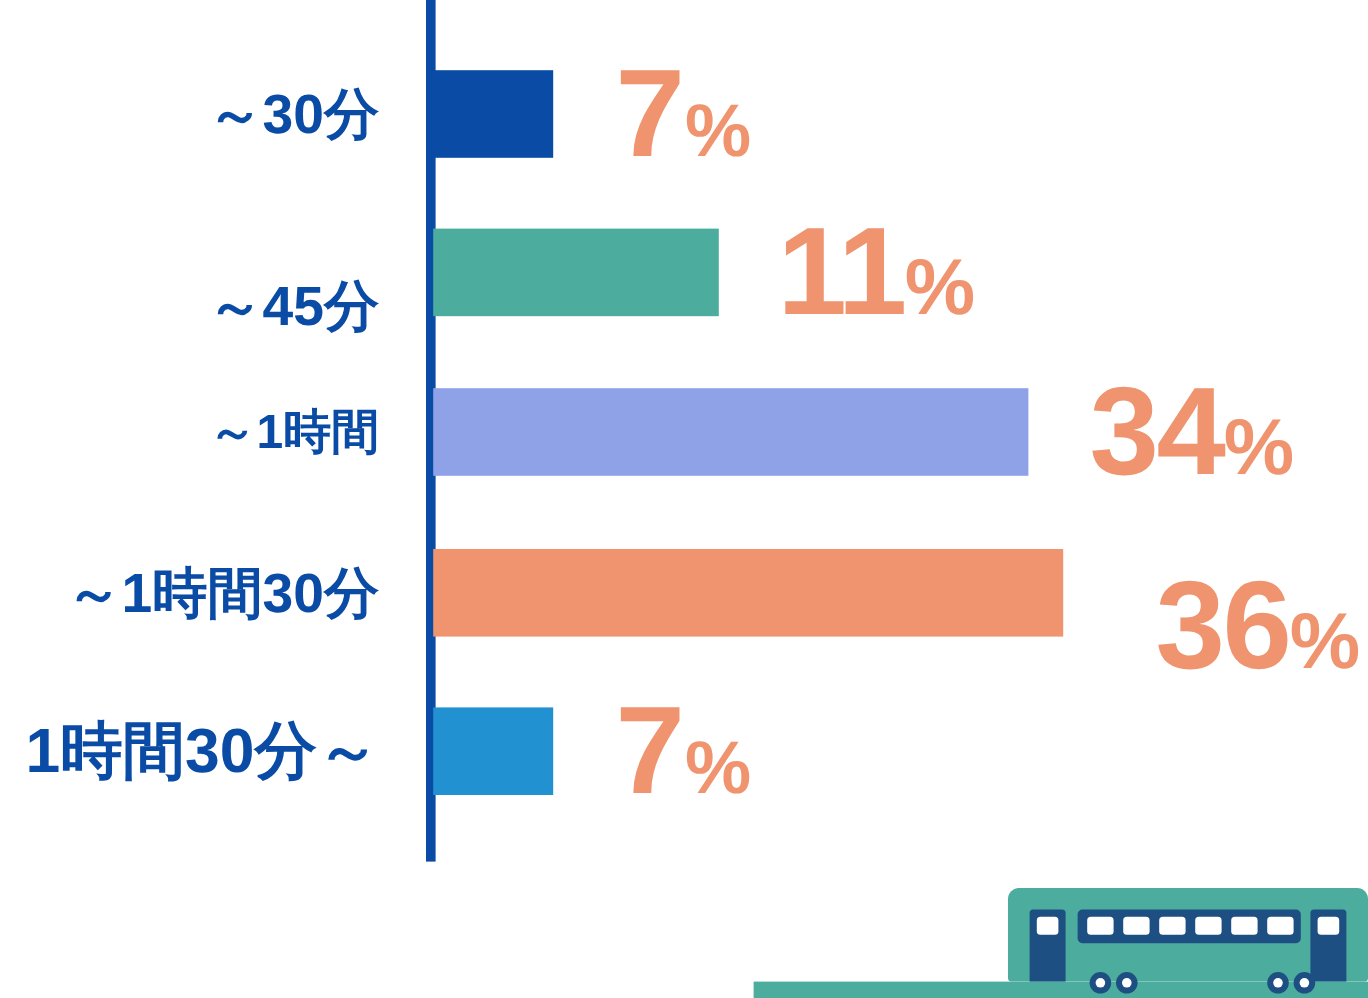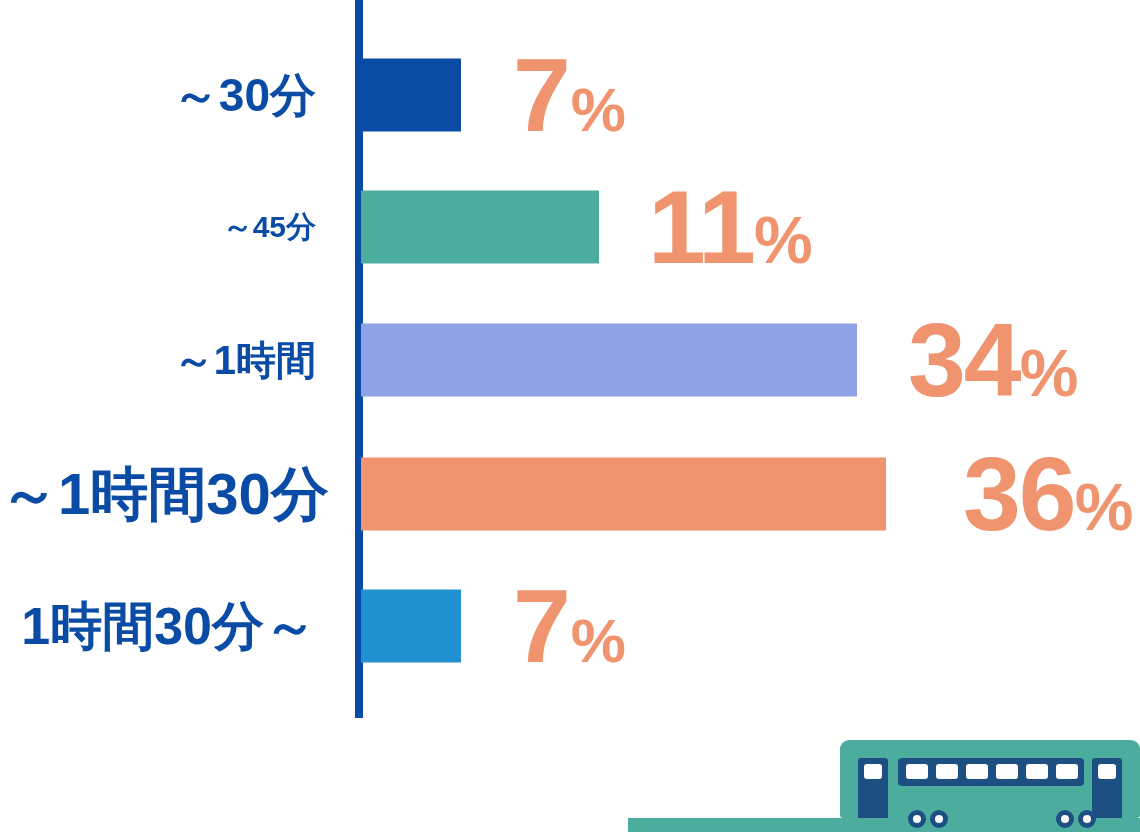--- a/index.html
+++ b/index.html
@@ -73,23 +73,23 @@
     font-weight: 700;
     margin-left: 2px;
   }
   .value-pct.tight {
     font-size: 66px;
     margin-left: 0px;
   }
 
   
   .r0 .cat-label-wrap { width: 316px; font-size: 46px; }
-  .r1 .cat-label-wrap { width: 316px; font-size: 30px; }
+  .r1 .cat-label-wrap { width: 316px; font-size: 46px; margin-top: 28px; }
   .r2 .cat-label-wrap { width: 316px; font-size: 40px; }
-  .r3 .cat-label-wrap { width: 316px; font-size: 58px; }
+  .r3 .cat-label-wrap { width: 316px; font-size: 46px; }
   .r4 .cat-label-wrap { width: 316px; font-size: 52px; }
 
   
   .train-scene {
     position: absolute;
     left: 628px;
     top: 732px;
     width: 512px;
     height: 100px;
   }
@@ -200,21 +200,21 @@
     <div class="cat-label-wrap">～1時間</div>
     <div class="bar" style="width:496px;background:#8fa2e8;"></div>
     <div class="value-wrap" style="left:908px;text-align:right;">
       <span class="value-num">34</span><span class="value-pct tight">%</span>
     </div>
   </div>
 
   <div class="bar-row r3" style="top:494px;">
     <div class="cat-label-wrap">～1時間30分</div>
     <div class="bar" style="width:525px;background:#ef946f;"></div>
-    <div class="value-wrap" style="left:963px;">
+    <div class="value-wrap" style="left:963px;margin-top:28px;">
       <span class="value-num">36</span><span class="value-pct tight">%</span>
     </div>
   </div>
 
   <div class="bar-row r4" style="top:626px;">
     <div class="cat-label-wrap">1時間30分～</div>
     <div class="bar" style="width:100px;background:#2291d2;"></div>
     <div class="value-wrap" style="left:513px;">
       <span class="value-num">7</span><span class="value-pct">%</span>
     </div>

